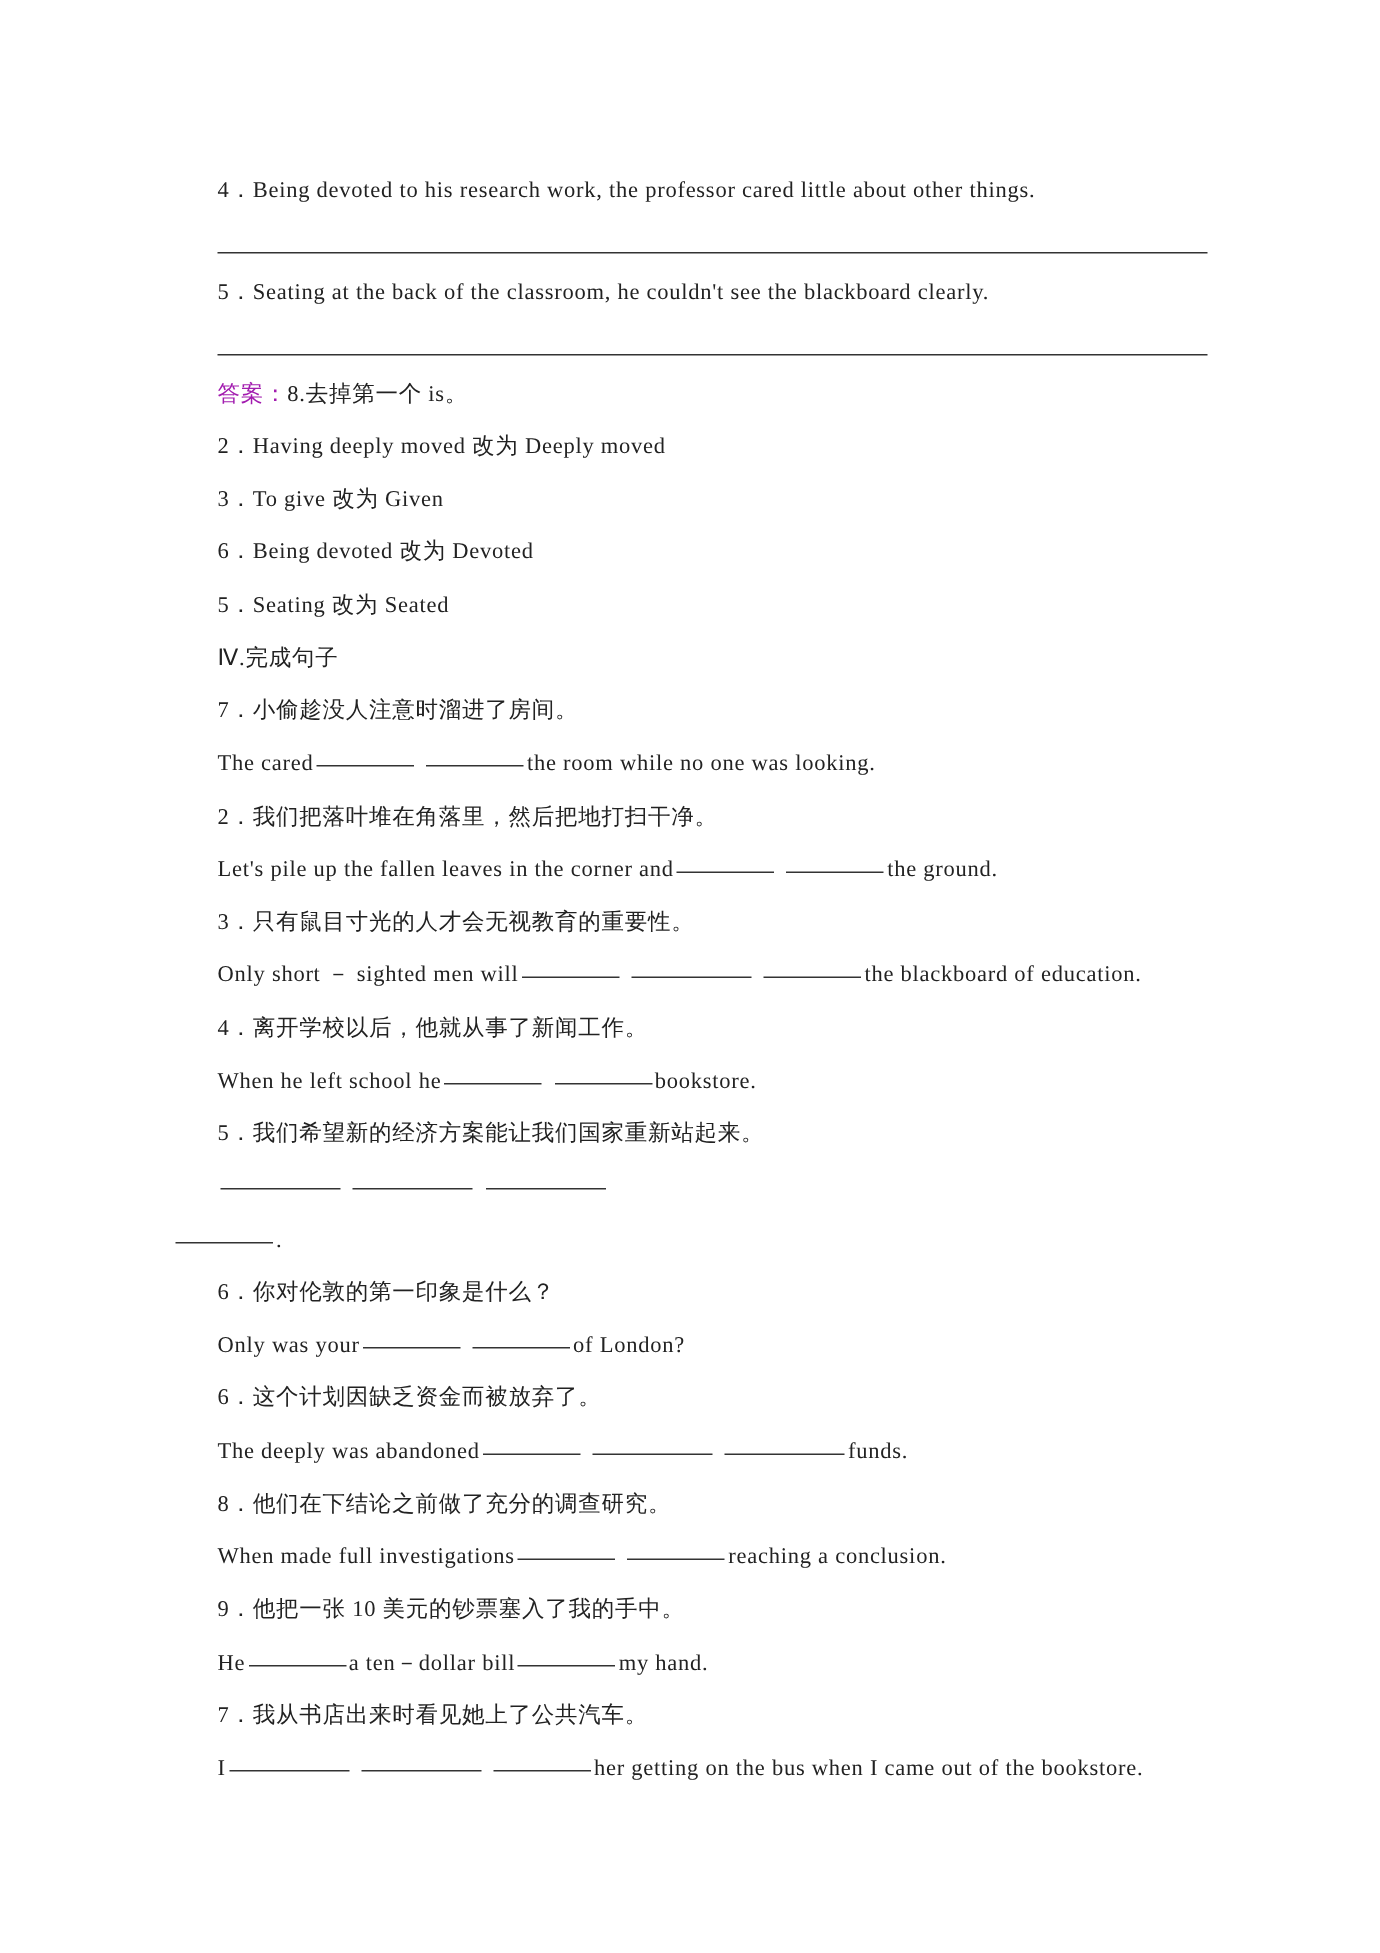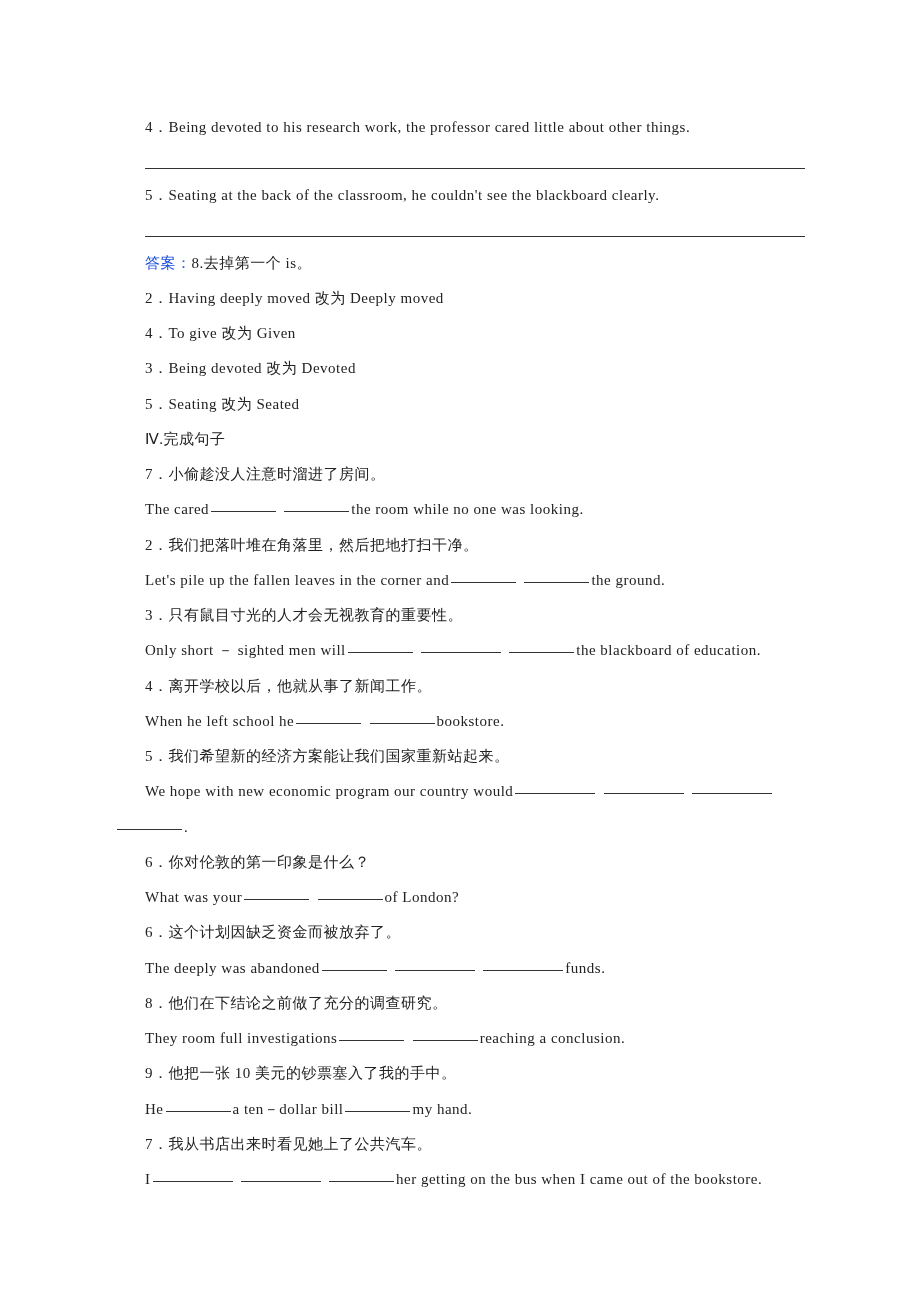--- a/index.html
+++ b/index.html
@@ -25,21 +25,21 @@
   .indent {
     text-indent: 2em;
   }
   .answer-line {
     margin-left: 2em;
     border-bottom: 1px solid #333;
     height: 1.5em;
     margin-bottom: 0.6em;
   }
   .red {
-    color: #1d4ed8;
+    color: #a21caf;
   }
   .blank {
     display: inline-block;
     border-bottom: 1px solid #333;
     height: 1em;
     vertical-align: baseline;
     margin: 0 2px;
     position: relative;
     top: -2px;
   }
@@ -52,22 +52,22 @@
 <div class="line indent">4．Being devoted to his research work, the professor cared little about other things.</div>
 <div class="answer-line"></div>
 
 <div class="line indent">5．Seating at the back of the classroom, he couldn't see the blackboard clearly.</div>
 <div class="answer-line"></div>
 
 <div class="line indent">
   <span class="red">答案：</span><span>8.去掉第一个 is。</span>
 </div>
 <div class="line indent">2．Having deeply moved 改为 Deeply moved</div>
-<div class="line indent">4．To give 改为 Given</div>
-<div class="line indent">3．Being devoted 改为 Devoted</div>
+<div class="line indent">3．To give 改为 Given</div>
+<div class="line indent">6．Being devoted 改为 Devoted</div>
 <div class="line indent">5．Seating 改为 Seated</div>
 
 <div class="line indent">Ⅳ.完成句子</div>
 
 <div class="line indent">7．小偷趁没人注意时溜进了房间。</div>
 <div class="line indent">
   <span>The cared</span><span class="blank w8"></span>
   <span class="blank w8"></span><span>the room while no one was looking.</span>
 </div>
 
@@ -85,44 +85,44 @@
 </div>
 
 <div class="line indent">4．离开学校以后，他就从事了新闻工作。</div>
 <div class="line indent">
   <span>When he left school he</span><span class="blank w8"></span>
   <span class="blank w8"></span><span>bookstore.</span>
 </div>
 
 <div class="line indent">5．我们希望新的经济方案能让我们国家重新站起来。</div>
 <div class="line indent">
-  <span>We hope with new economic program our country would</span><span class="blank w10"></span>
+  <span class="blank w10"></span>
   <span class="blank w10"></span>
   <span class="blank w10"></span>
 </div>
 <div class="line">
   <span class="blank w8"></span><span>.</span>
 </div>
 
 <div class="line indent">6．你对伦敦的第一印象是什么？</div>
 <div class="line indent">
-  <span>What was your</span><span class="blank w8"></span>
+  <span>Only was your</span><span class="blank w8"></span>
   <span class="blank w8"></span><span>of London?</span>
 </div>
 
 <div class="line indent">6．这个计划因缺乏资金而被放弃了。</div>
 <div class="line indent">
   <span>The deeply was abandoned</span><span class="blank w8"></span>
   <span class="blank w10"></span>
   <span class="blank w10"></span><span>funds.</span>
 </div>
 
 <div class="line indent">8．他们在下结论之前做了充分的调查研究。</div>
 <div class="line indent">
-  <span>They room full investigations</span><span class="blank w8"></span>
+  <span>When made full investigations</span><span class="blank w8"></span>
   <span class="blank w8"></span><span>reaching a conclusion.</span>
 </div>
 
 <div class="line indent">9．他把一张 10 美元的钞票塞入了我的手中。</div>
 <div class="line indent">
   <span>He</span><span class="blank w8"></span><span>a ten－dollar bill</span><span class="blank w8"></span><span>my hand.</span>
 </div>
 
 <div class="line indent">7．我从书店出来时看见她上了公共汽车。</div>
 <div class="line indent">

